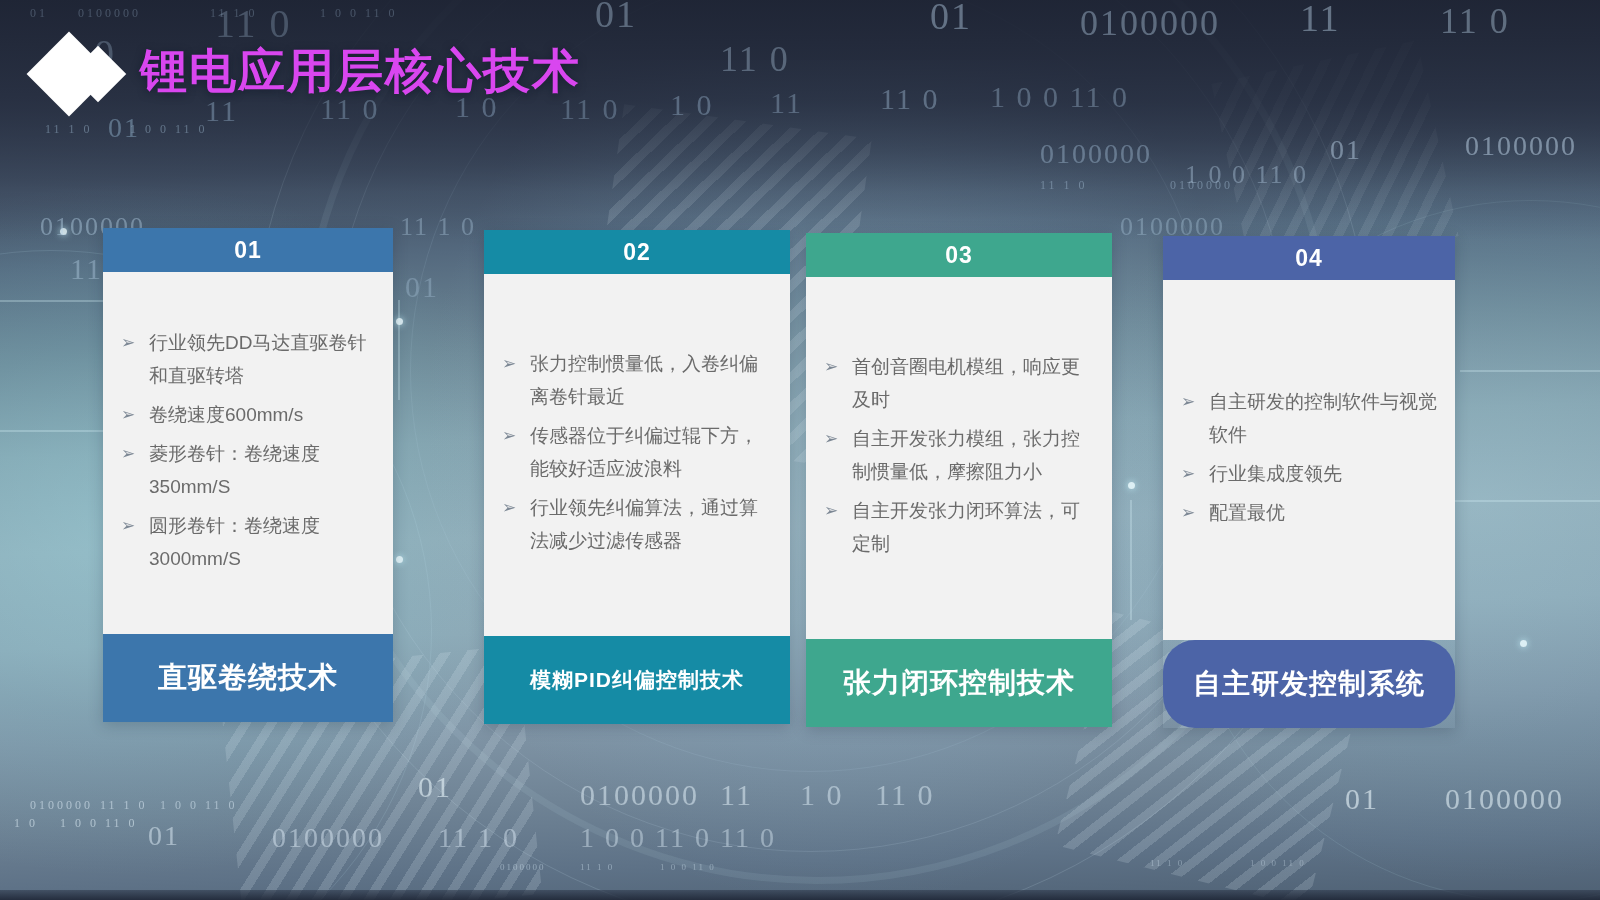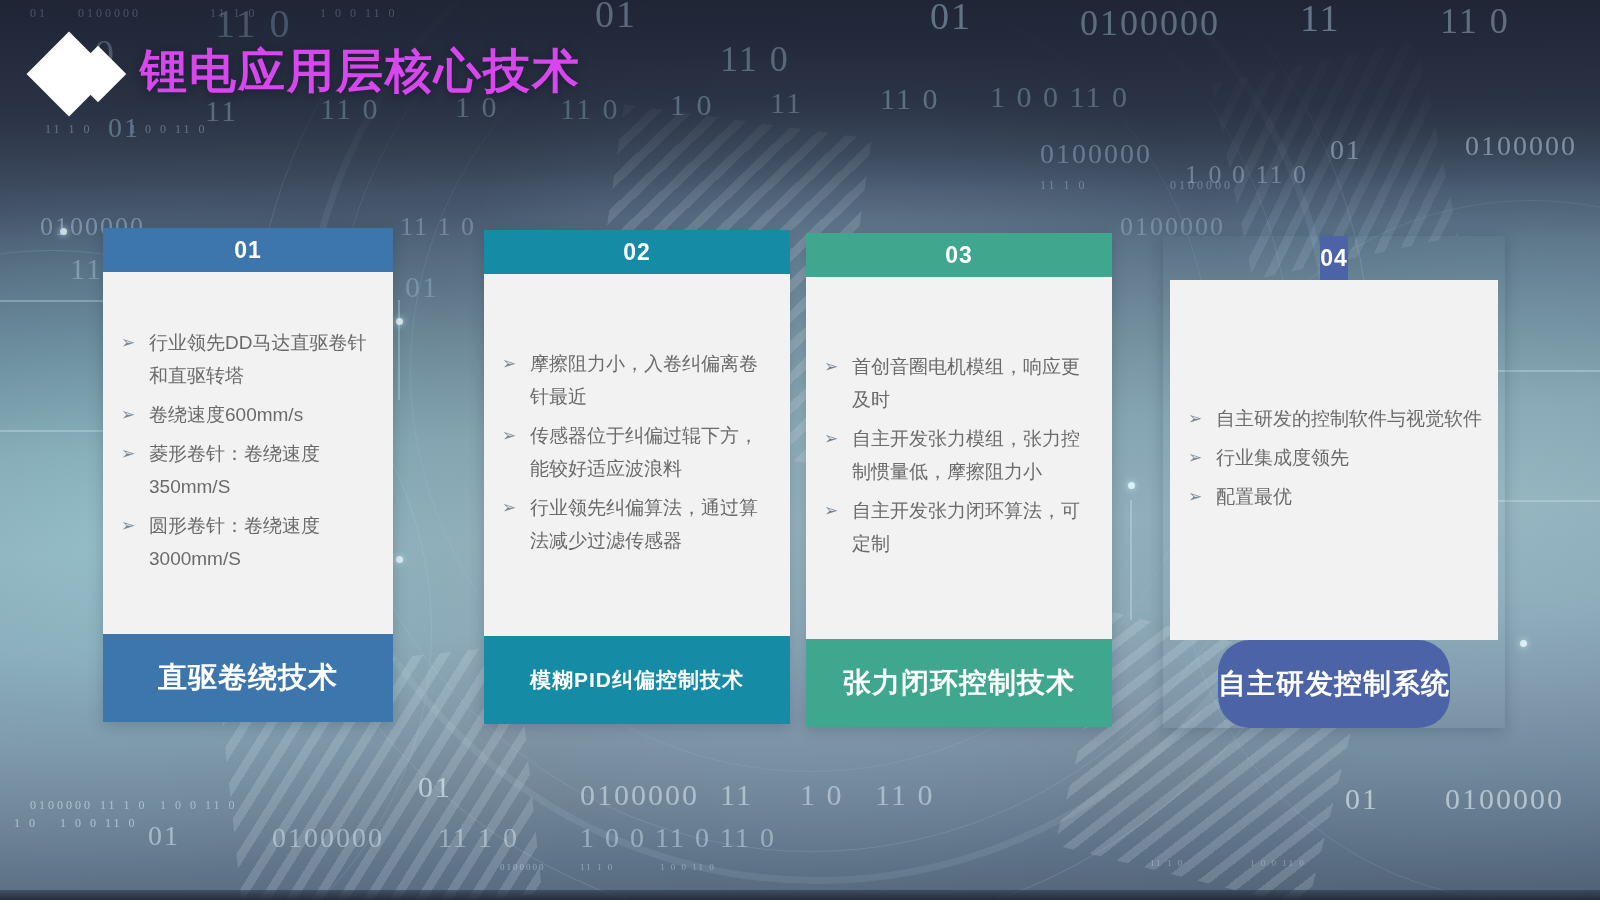--- a/index.html
+++ b/index.html
@@ -111,21 +111,21 @@
     color:#fff;font-weight:bold;letter-spacing:1px;
   }
   .card-foot span{white-space:nowrap;}
 
   .c1{left:103px;top:228px;width:290px;height:494px;}
   .c1 .card-foot{font-size:29px;}
   .c2{left:448px;top:230px;width:306px;height:494px;margin-left:36px;}
   .c2 .card-foot{font-size:21px;}
   .c3{left:806px;top:233px;width:306px;height:494px;}
   .c3 .card-foot{font-size:28px;}
-  .c4{left:1163px;top:236px;width:342px;height:492px;align-items:center;}
+  .c4{left:1163px;top:236px;width:292px;height:492px;}
   .c4 .card-foot{font-size:28px;}
 </style>
 </head>
 <body>
 
 <div class="slide">
 
   <div class="bg-base"></div>
   <div class="bg-glow-left"></div>
   <div class="bg-glow-center"></div>
@@ -236,21 +236,21 @@
     </div>
     <div class="card-foot" style="background:#3C76AC;">
         <span>直驱卷绕技术</span>
       </div>
   </div>
 
   <div class="card c2">
     <div class="card-head" style="background:#158BA5;">02</div>
     <div class="card-body">
       <ul class="bullets">
-        <li><span class="arrow">➢</span><span>摩擦阻力小，入卷纠偏离卷针最近</span></li>
+        <li><span class="arrow">➢</span><span>张力控制惯量低，入卷纠偏离卷针最近</span></li>
         <li><span class="arrow">➢</span><span>传感器位于纠偏过辊下方，能较好适应波浪料</span></li>
         <li><span class="arrow">➢</span><span>行业领先纠偏算法，通过算法减少过滤传感器</span></li>
       </ul>
     </div>
     <div class="card-foot" style="background:#158BA5;">
         <span>模糊PID纠偏控制技术</span>
       </div>
   </div>
 
   <div class="card c3">

